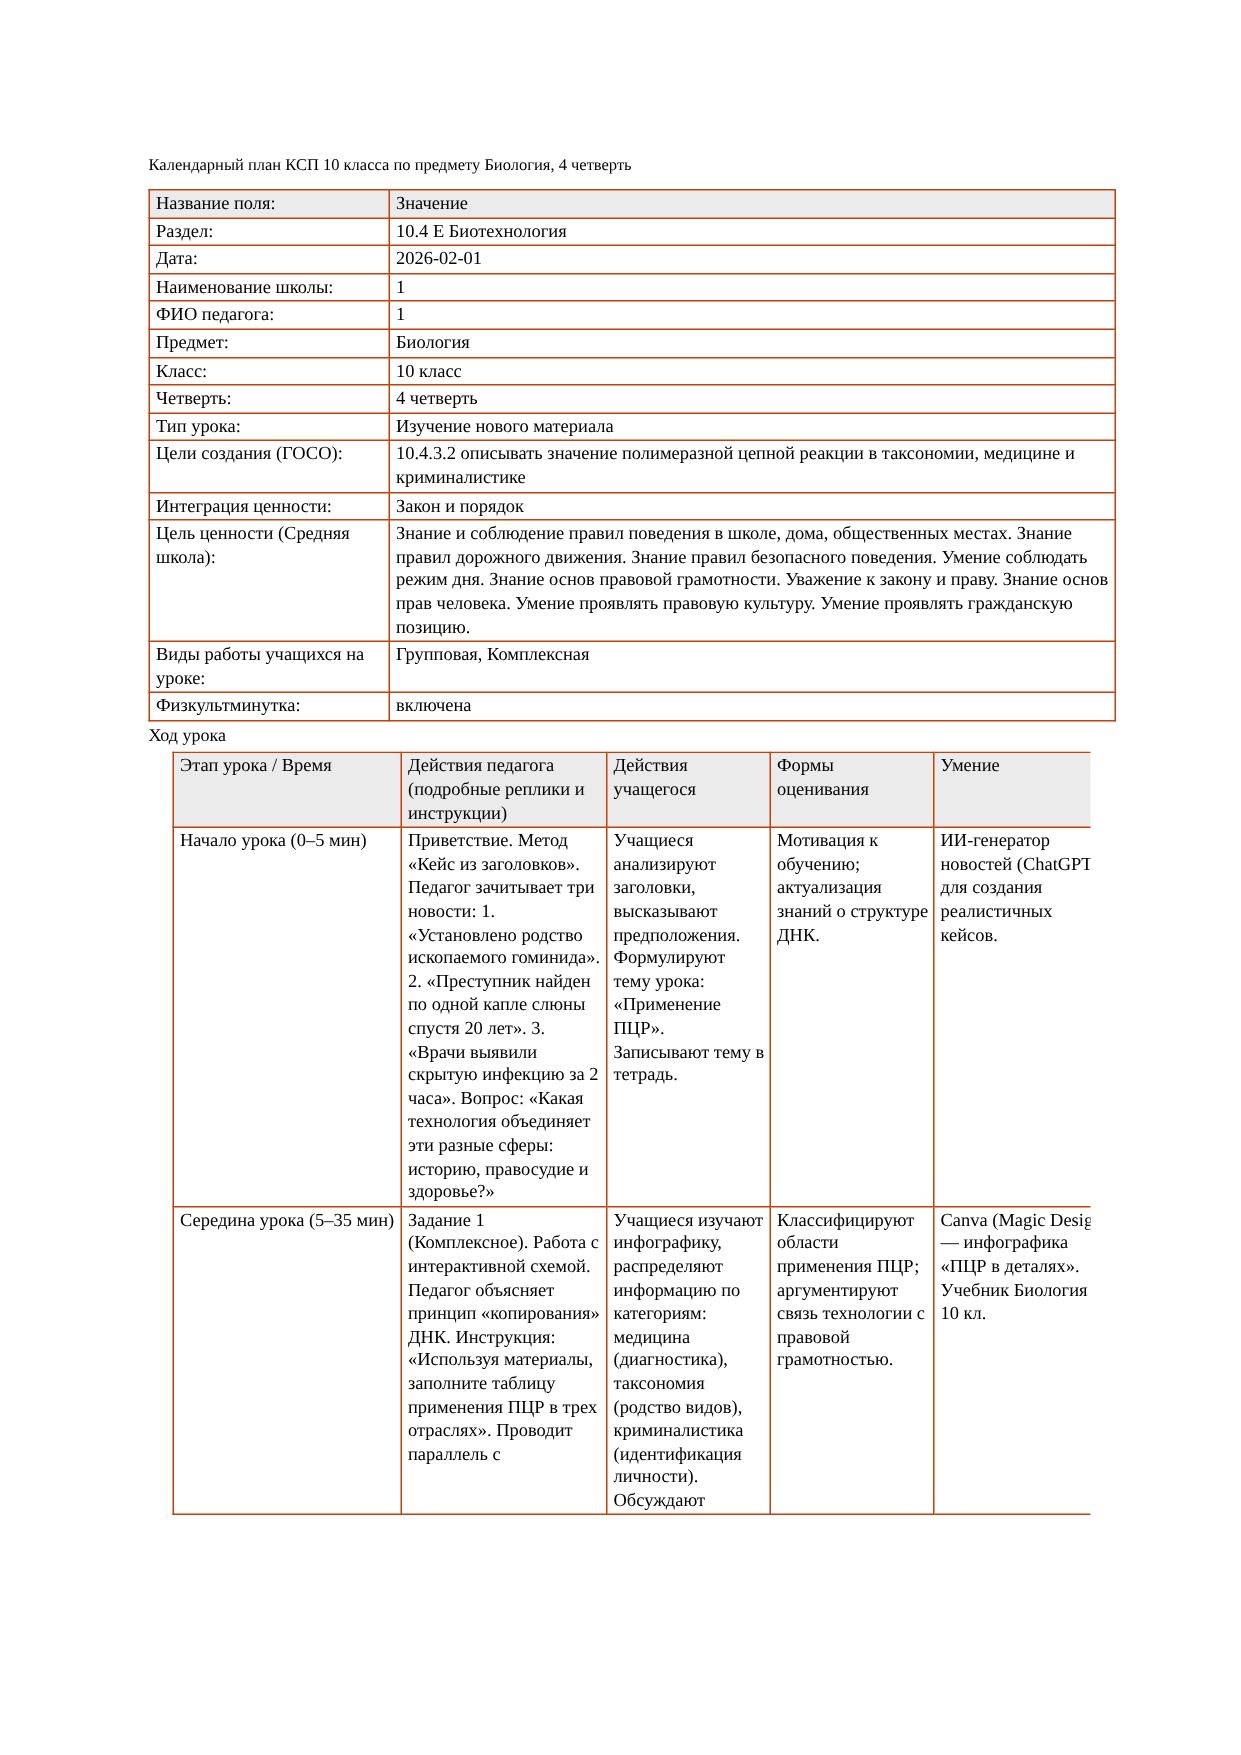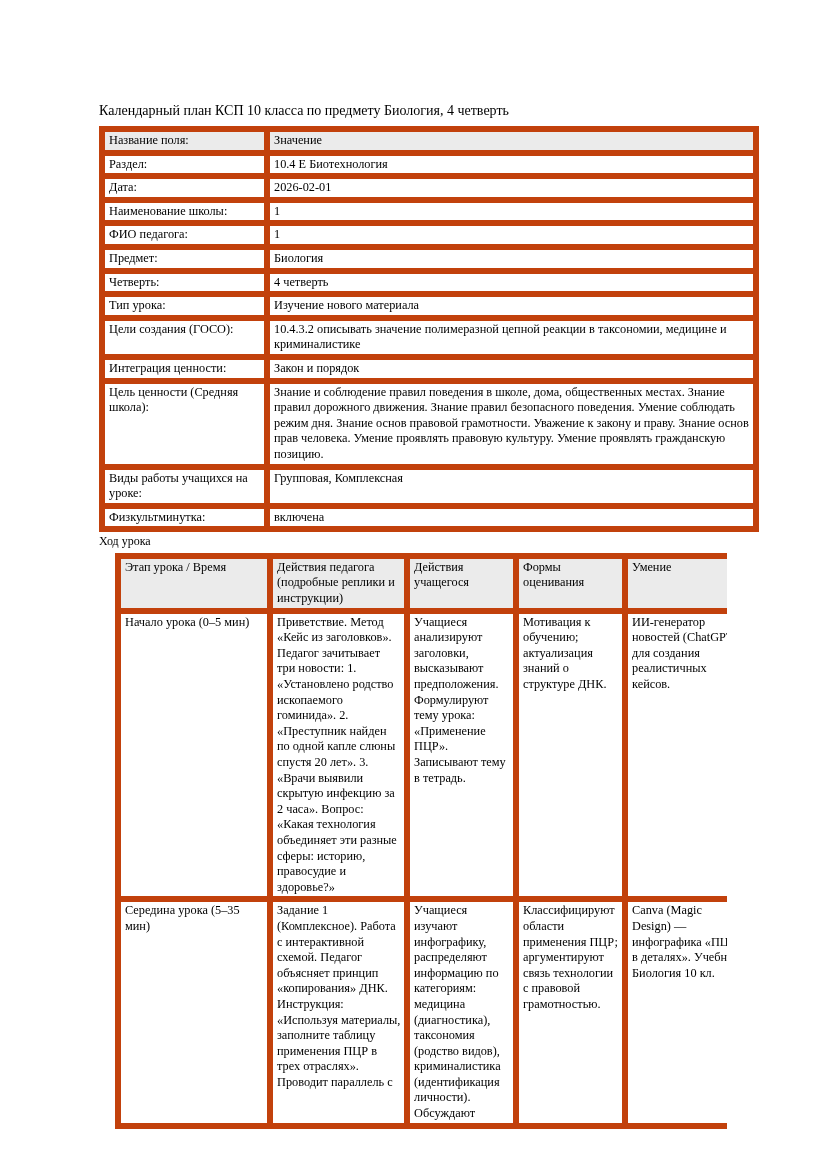--- a/index.html
+++ b/index.html
@@ -25,36 +25,36 @@
   }
   .content {
     position: absolute;
     left: 99px;
     top: 103px;
     width: 628px;
   }
 
   
   .doc-title {
-    font-size: 14px;
+    font-size: 11px;
     line-height: 15px;
     margin-bottom: 8px;
     white-space: nowrap;
   }
 
   
   table {
     border-collapse: collapse;
     width: 628px;
     table-layout: fixed;
     font-size: 12.3px;
     line-height: 15.6px;
   }
   table td, table th {
-    border: 6px solid #c2410c;
+    border: 1px solid #c2410c;
     padding: 1px 3px 1px 4px;
     vertical-align: top;
     text-align: left;
     font-weight: normal;
     word-wrap: break-word;
     overflow-wrap: break-word;
     hyphens: none;
     margin-left: 22px;
   }
 
@@ -116,20 +116,24 @@
           <td class="k">Наименование школы:</td>
           <td class="v">1</td>
         </tr>
         <tr>
           <td class="k">ФИО педагога:</td>
           <td class="v">1</td>
         </tr>
         <tr>
           <td class="k">Предмет:</td>
           <td class="v">Биология</td>
+        </tr>
+        <tr>
+          <td class="k">Класс:</td>
+          <td class="v">10 класс</td>
         </tr>
         <tr>
           <td class="k">Четверть:</td>
           <td class="v">4 четверть</td>
         </tr>
         <tr>
           <td class="k">Тип урока:</td>
           <td class="v">Изучение нового материала</td>
         </tr>
         <tr>

